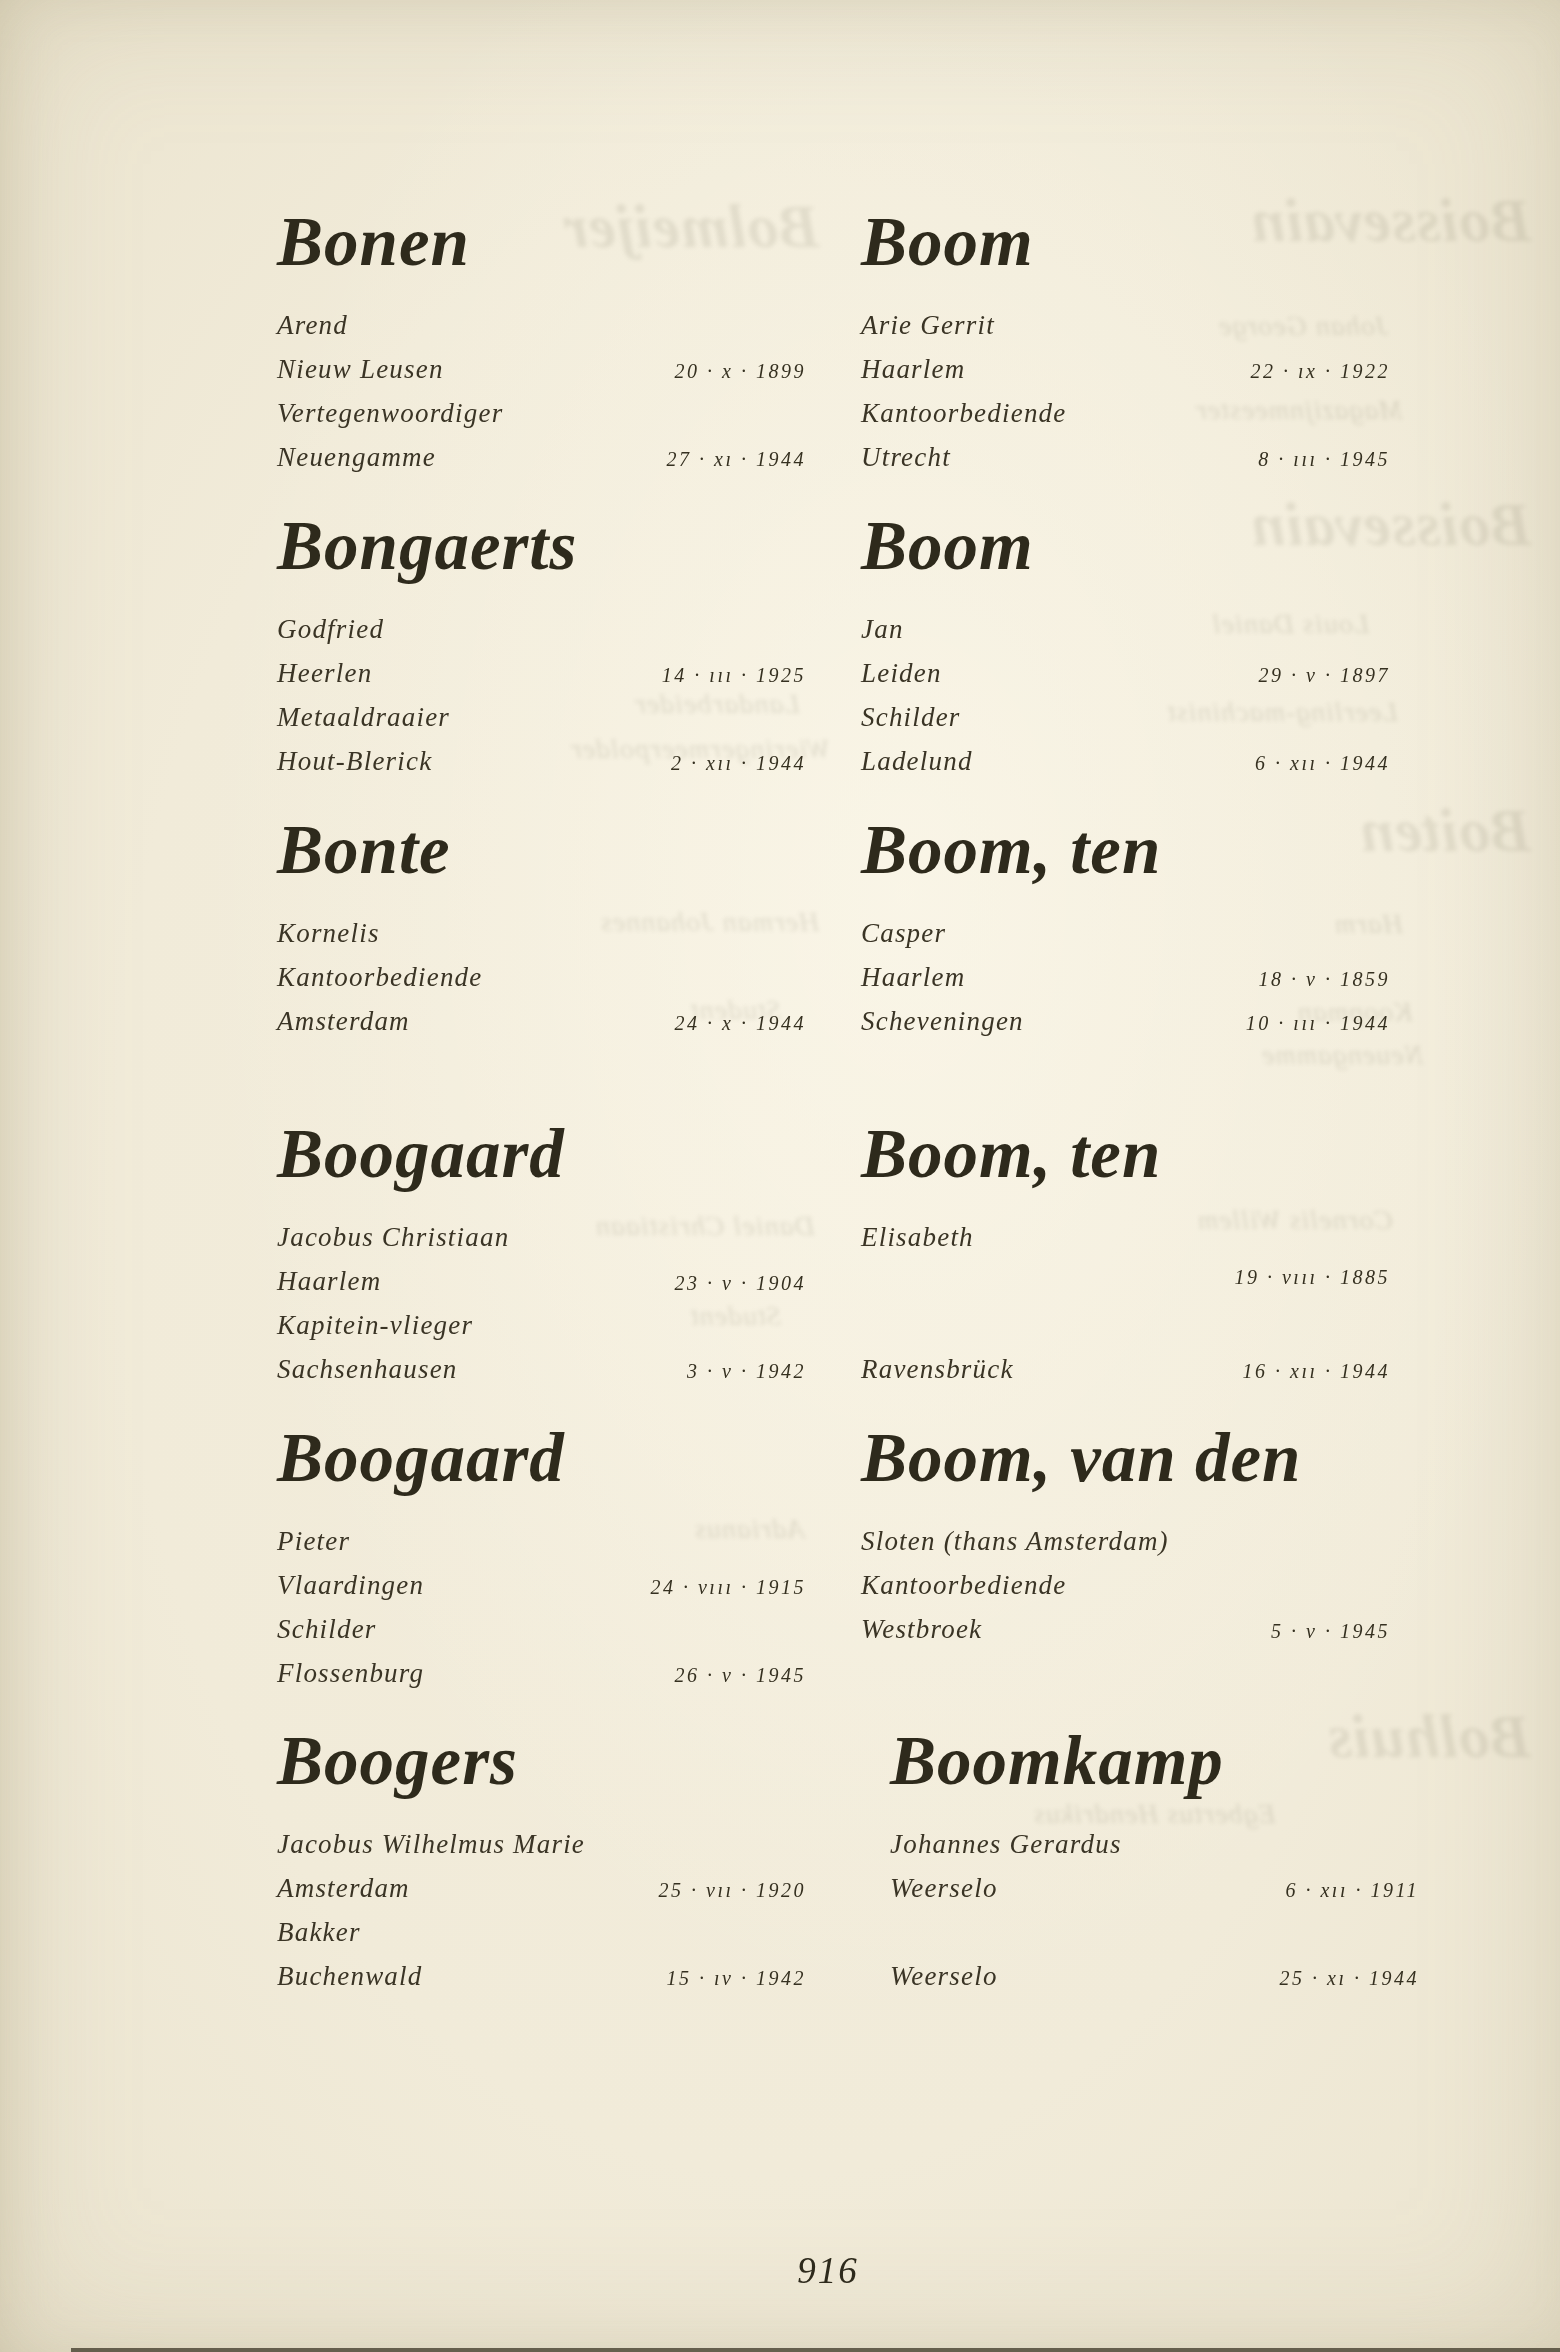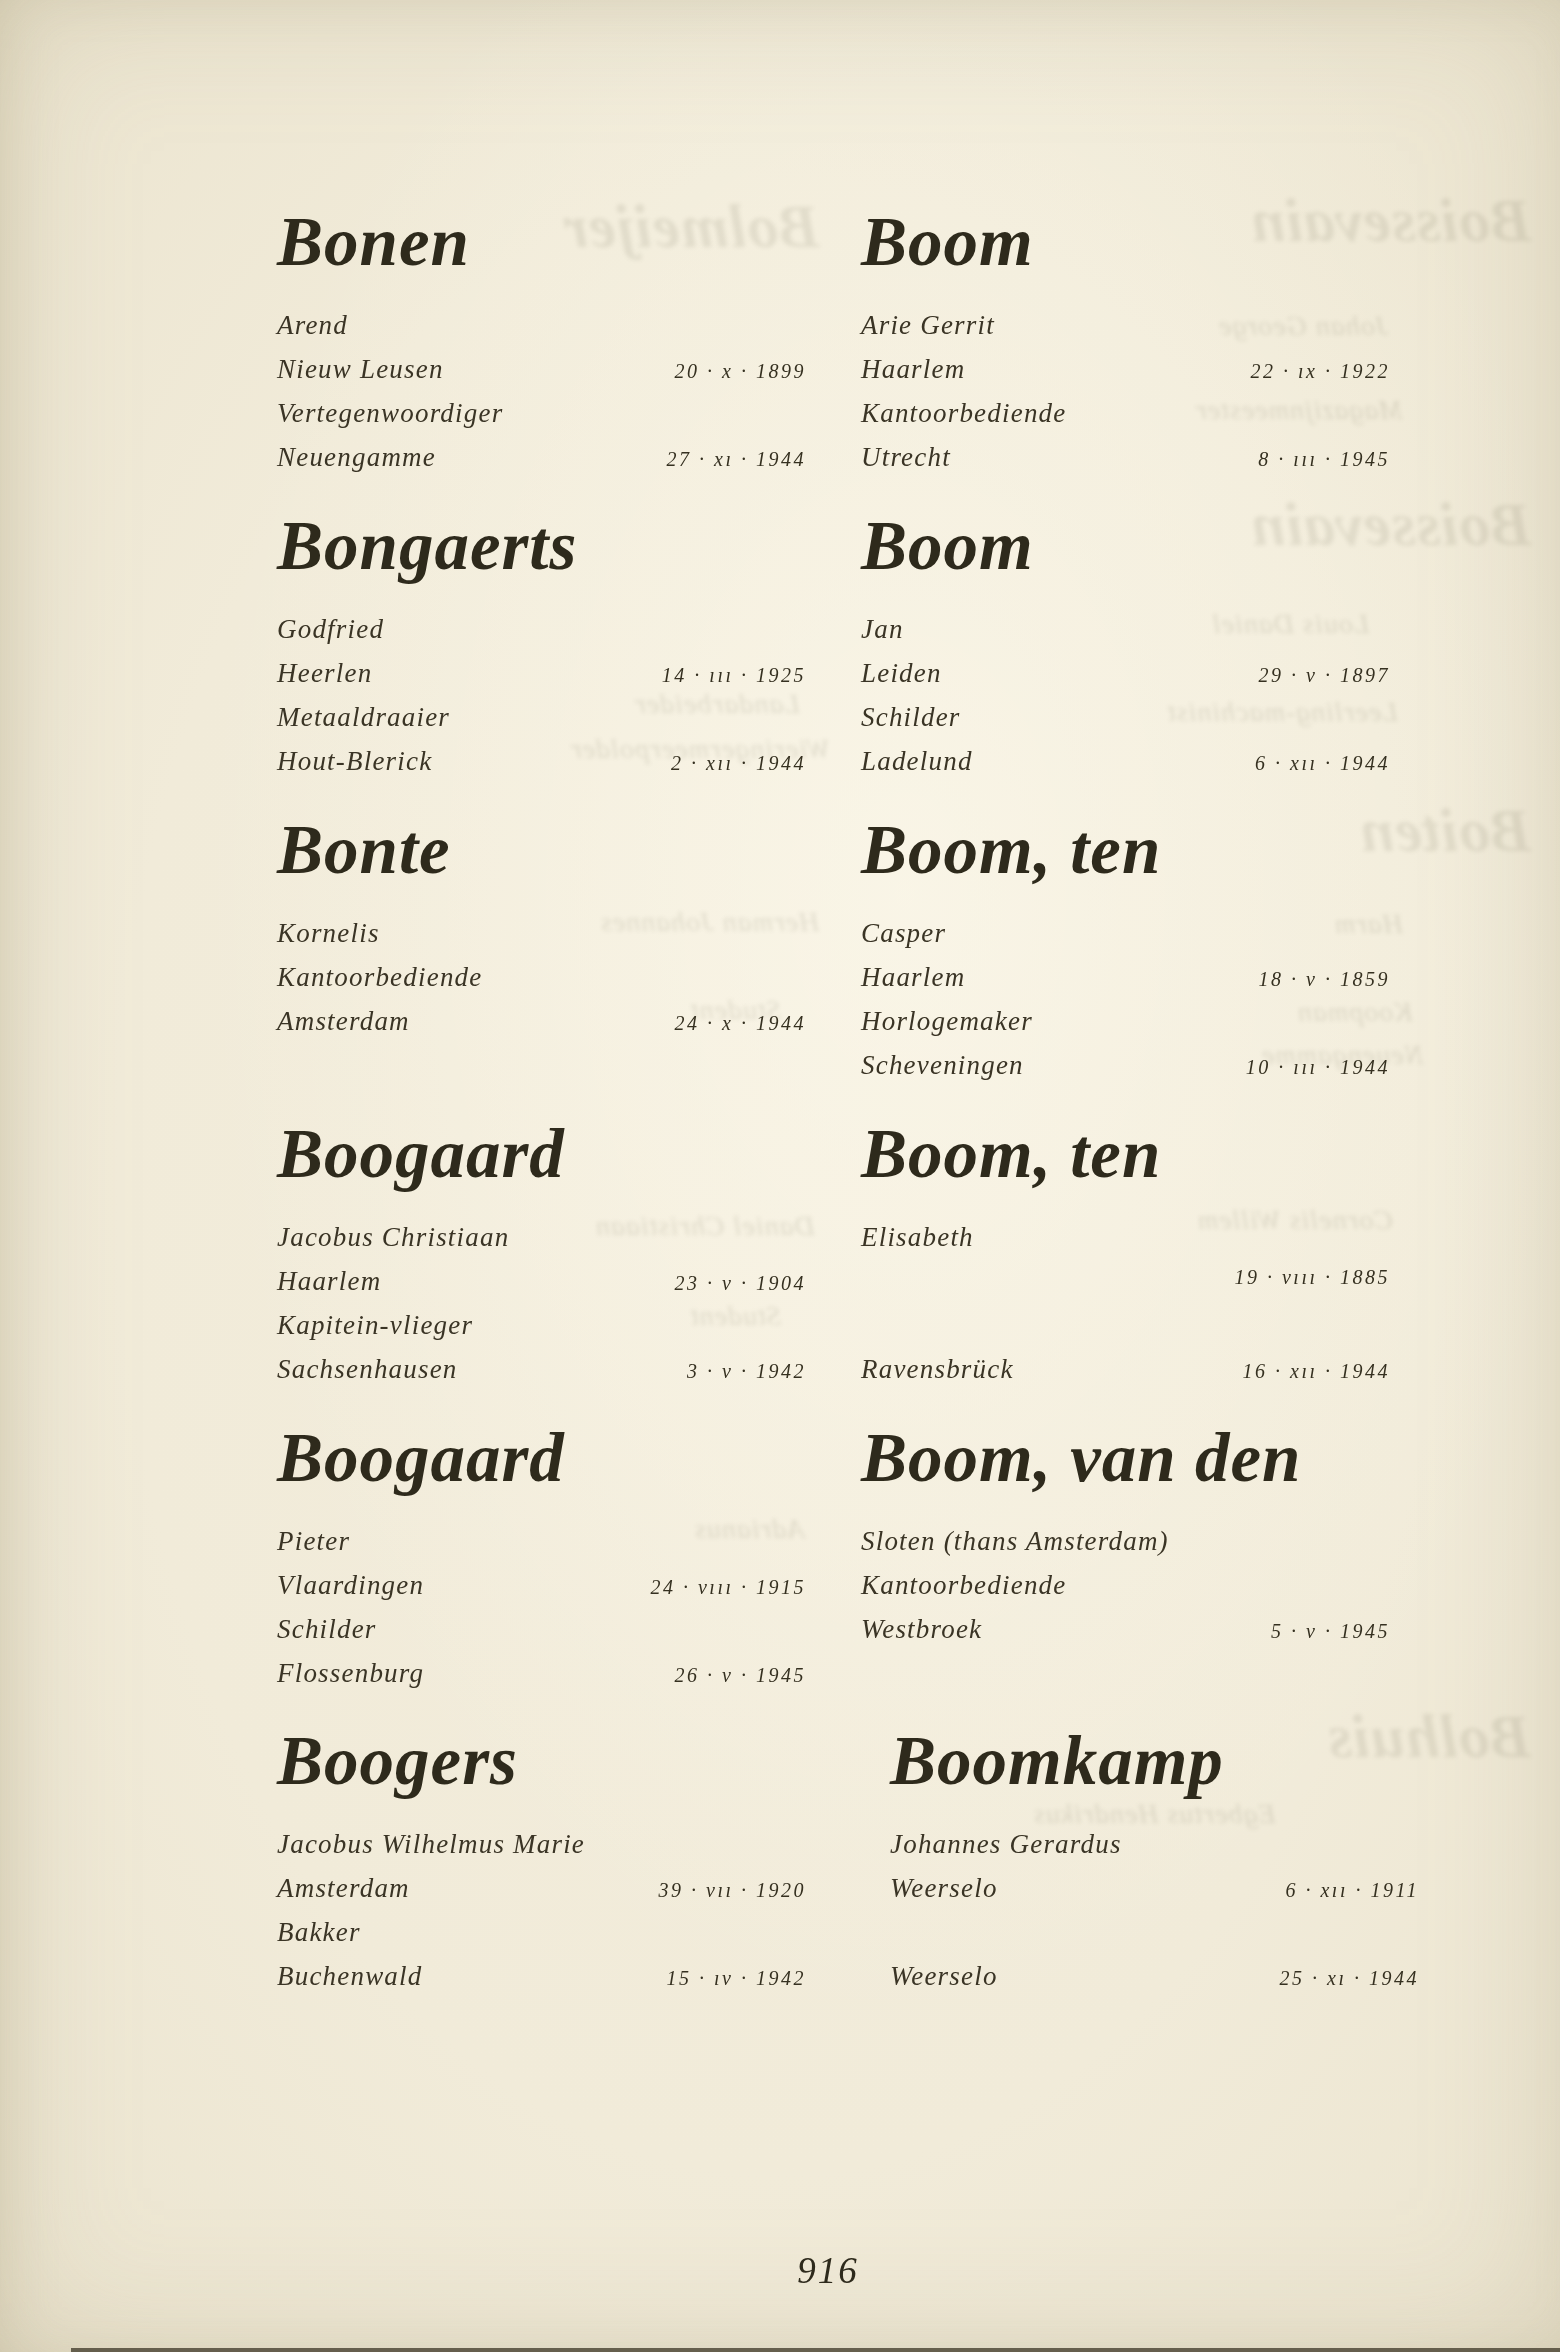--- a/index.html
+++ b/index.html
@@ -175,21 +175,21 @@
     </div>
     <div class="entry" style="left: 277px; top: 1709px;">
       <h2 class="surname">Boogers</h2>
       <div class="rows">
         <div class="row">
           <span class="cell-left">Jacobus Wilhelmus Marie</span>
           <span class="cell-right"></span>
         </div>
         <div class="row">
           <span class="cell-left">Amsterdam</span>
-          <span class="cell-right">39 · vıı · 1920</span>
+          <span class="cell-right">25 · vıı · 1920</span>
         </div>
         <div class="row">
           <span class="cell-left">Bakker</span>
           <span class="cell-right"></span>
         </div>
         <div class="row">
           <span class="cell-left">Buchenwald</span>
           <span class="cell-right">15 · ıv · 1942</span>
         </div>
       </div>
@@ -241,24 +241,20 @@
       <div class="rows">
         <div class="row">
           <span class="cell-left">Casper</span>
           <span class="cell-right"></span>
         </div>
         <div class="row">
           <span class="cell-left">Haarlem</span>
           <span class="cell-right">18 · v · 1859</span>
         </div>
         <div class="row">
-          <span class="cell-left">Horlogemaker</span>
-          <span class="cell-right"></span>
-        </div>
-        <div class="row">
           <span class="cell-left">Scheveningen</span>
           <span class="cell-right">10 · ııı · 1944</span>
         </div>
       </div>
     </div>
     <div class="entry" style="left: 861px; top: 1102px;">
       <h2 class="surname">Boom, ten</h2>
       <div class="rows">
         <div class="row">
           <span class="cell-left">Elisabeth</span>

